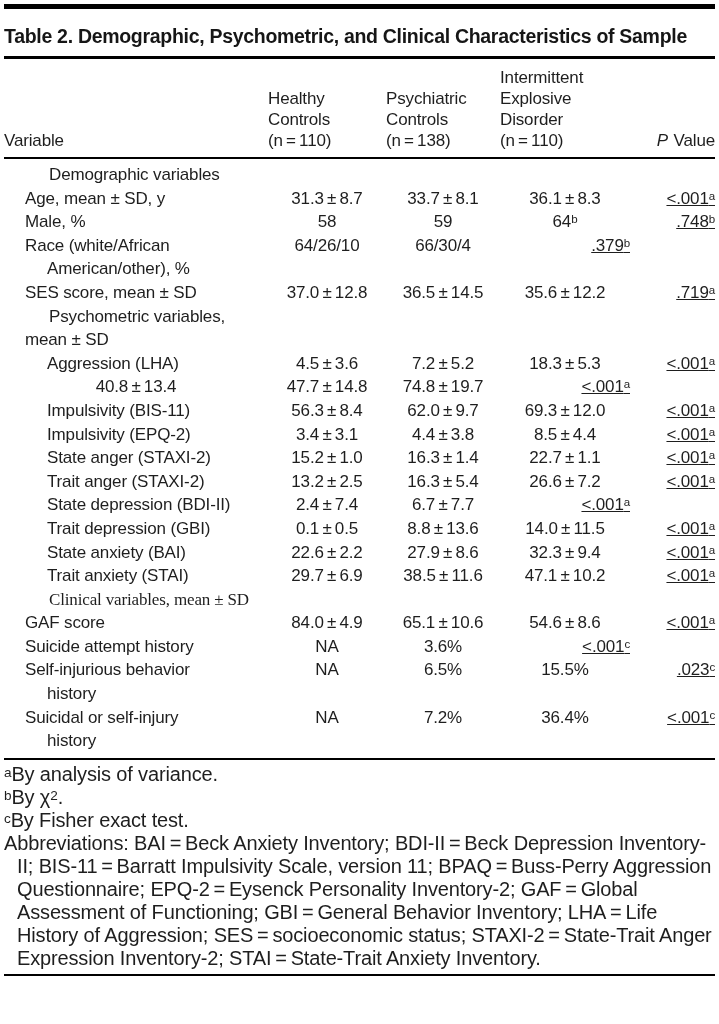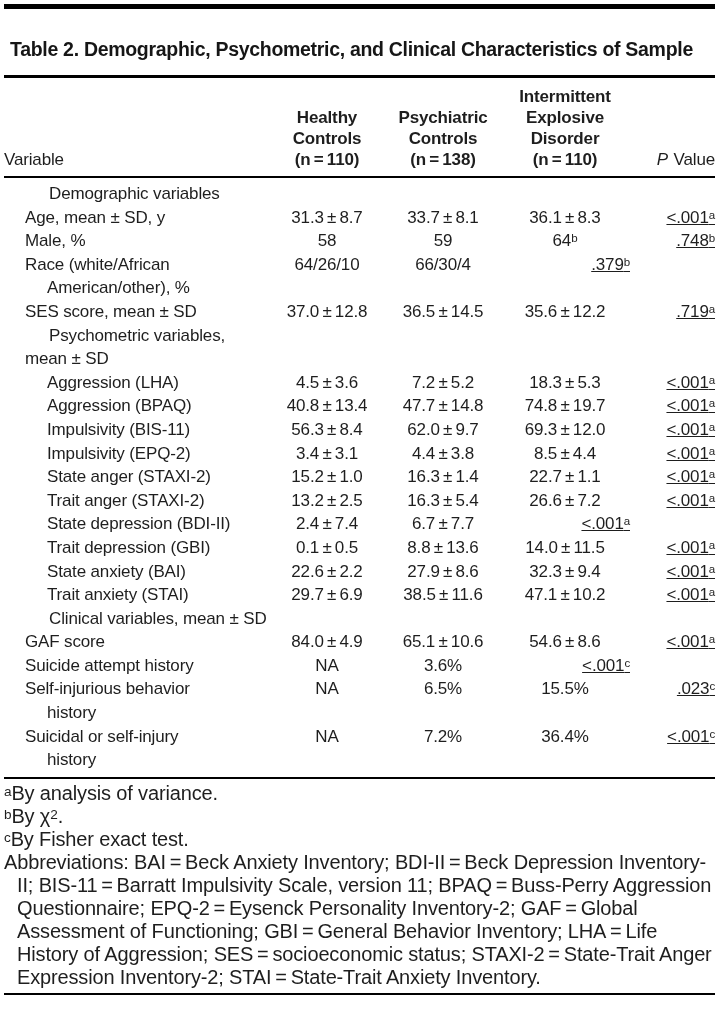--- a/index.html
+++ b/index.html
@@ -14,41 +14,41 @@
     letter-spacing:-0.15px;
     overflow:hidden;
   }
   .rule { background:#000000; }
   .rule-top    { height:5px; }
   .rule-mid    { height:3px; }
   .rule-thin   { height:2px; }
   .rule-bottom { height:2px; }
 
   .title {
-    margin:6px;
-    padding:22px 0 7px 0;
+    margin:0;
+    padding:15px 0 7px 0;
     font-size:19.5px;
     font-weight:bold;
     line-height:25px;
     letter-spacing:-0.3px;
     color:#161616;
   }
 
   .thead, .row {
     display:grid;
     grid-template-columns:264px 118px 114px 130px 1fr;
   }
 
   .thead {
     align-items:end;
     padding:8px 0 6px 0;
     font-size:17px;
     line-height:21px;
   }
-  .hgrp { text-align:center;font-weight:bold; }
+  .hgrp { text-align:left; }
   .hp   { text-align:right; }
   .hp i { font-style:italic; margin-right:1px; }
 
   .tbody {
     padding:4px 0 5px 0;
     font-size:17px;
     line-height:23.6px;
   }
   .row { align-items:start; }
   .ind0 { padding-left:0;margin-left:45px; }
@@ -159,23 +159,20 @@
       <div class="row">
         <div>
           <div class="ind2">Aggression (LHA)</div>
         </div>
         <div class="num">4.5 ± 3.6</div>
         <div class="num">7.2 ± 5.2</div>
         <div class="num">18.3 ± 5.3</div>
         <div class="pval">&lt;.001<span class="sp">a</span></div>
       </div>
       <div class="row">
-        <div>
-          <div class="ind2">Aggression (BPAQ)</div>
-        </div>
         <div class="num">40.8 ± 13.4</div>
         <div class="num">47.7 ± 14.8</div>
         <div class="num">74.8 ± 19.7</div>
         <div class="pval">&lt;.001<span class="sp">a</span></div>
       </div>
       <div class="row">
         <div>
           <div class="ind2">Impulsivity (BIS-11)</div>
         </div>
         <div class="num">56.3 ± 8.4</div>
@@ -239,21 +236,21 @@
       <div class="row">
         <div>
           <div class="ind2">Trait anxiety (STAI)</div>
         </div>
         <div class="num">29.7 ± 6.9</div>
         <div class="num">38.5 ± 11.6</div>
         <div class="num">47.1 ± 10.2</div>
         <div class="pval">&lt;.001<span class="sp">a</span></div>
       </div>
       <div class="row">
-        <div style="grid-column: 1 / -1;">
+        <div style="grid-column: 1 / -1; font-family: Liberation Serif, serif;">
           <div class="ind0">Clinical variables, mean ± SD</div>
         </div>
       </div>
       <div class="row">
         <div>
           <div class="ind1">GAF score</div>
         </div>
         <div class="num">84.0 ± 4.9</div>
         <div class="num">65.1 ± 10.6</div>
         <div class="num">54.6 ± 8.6</div>

